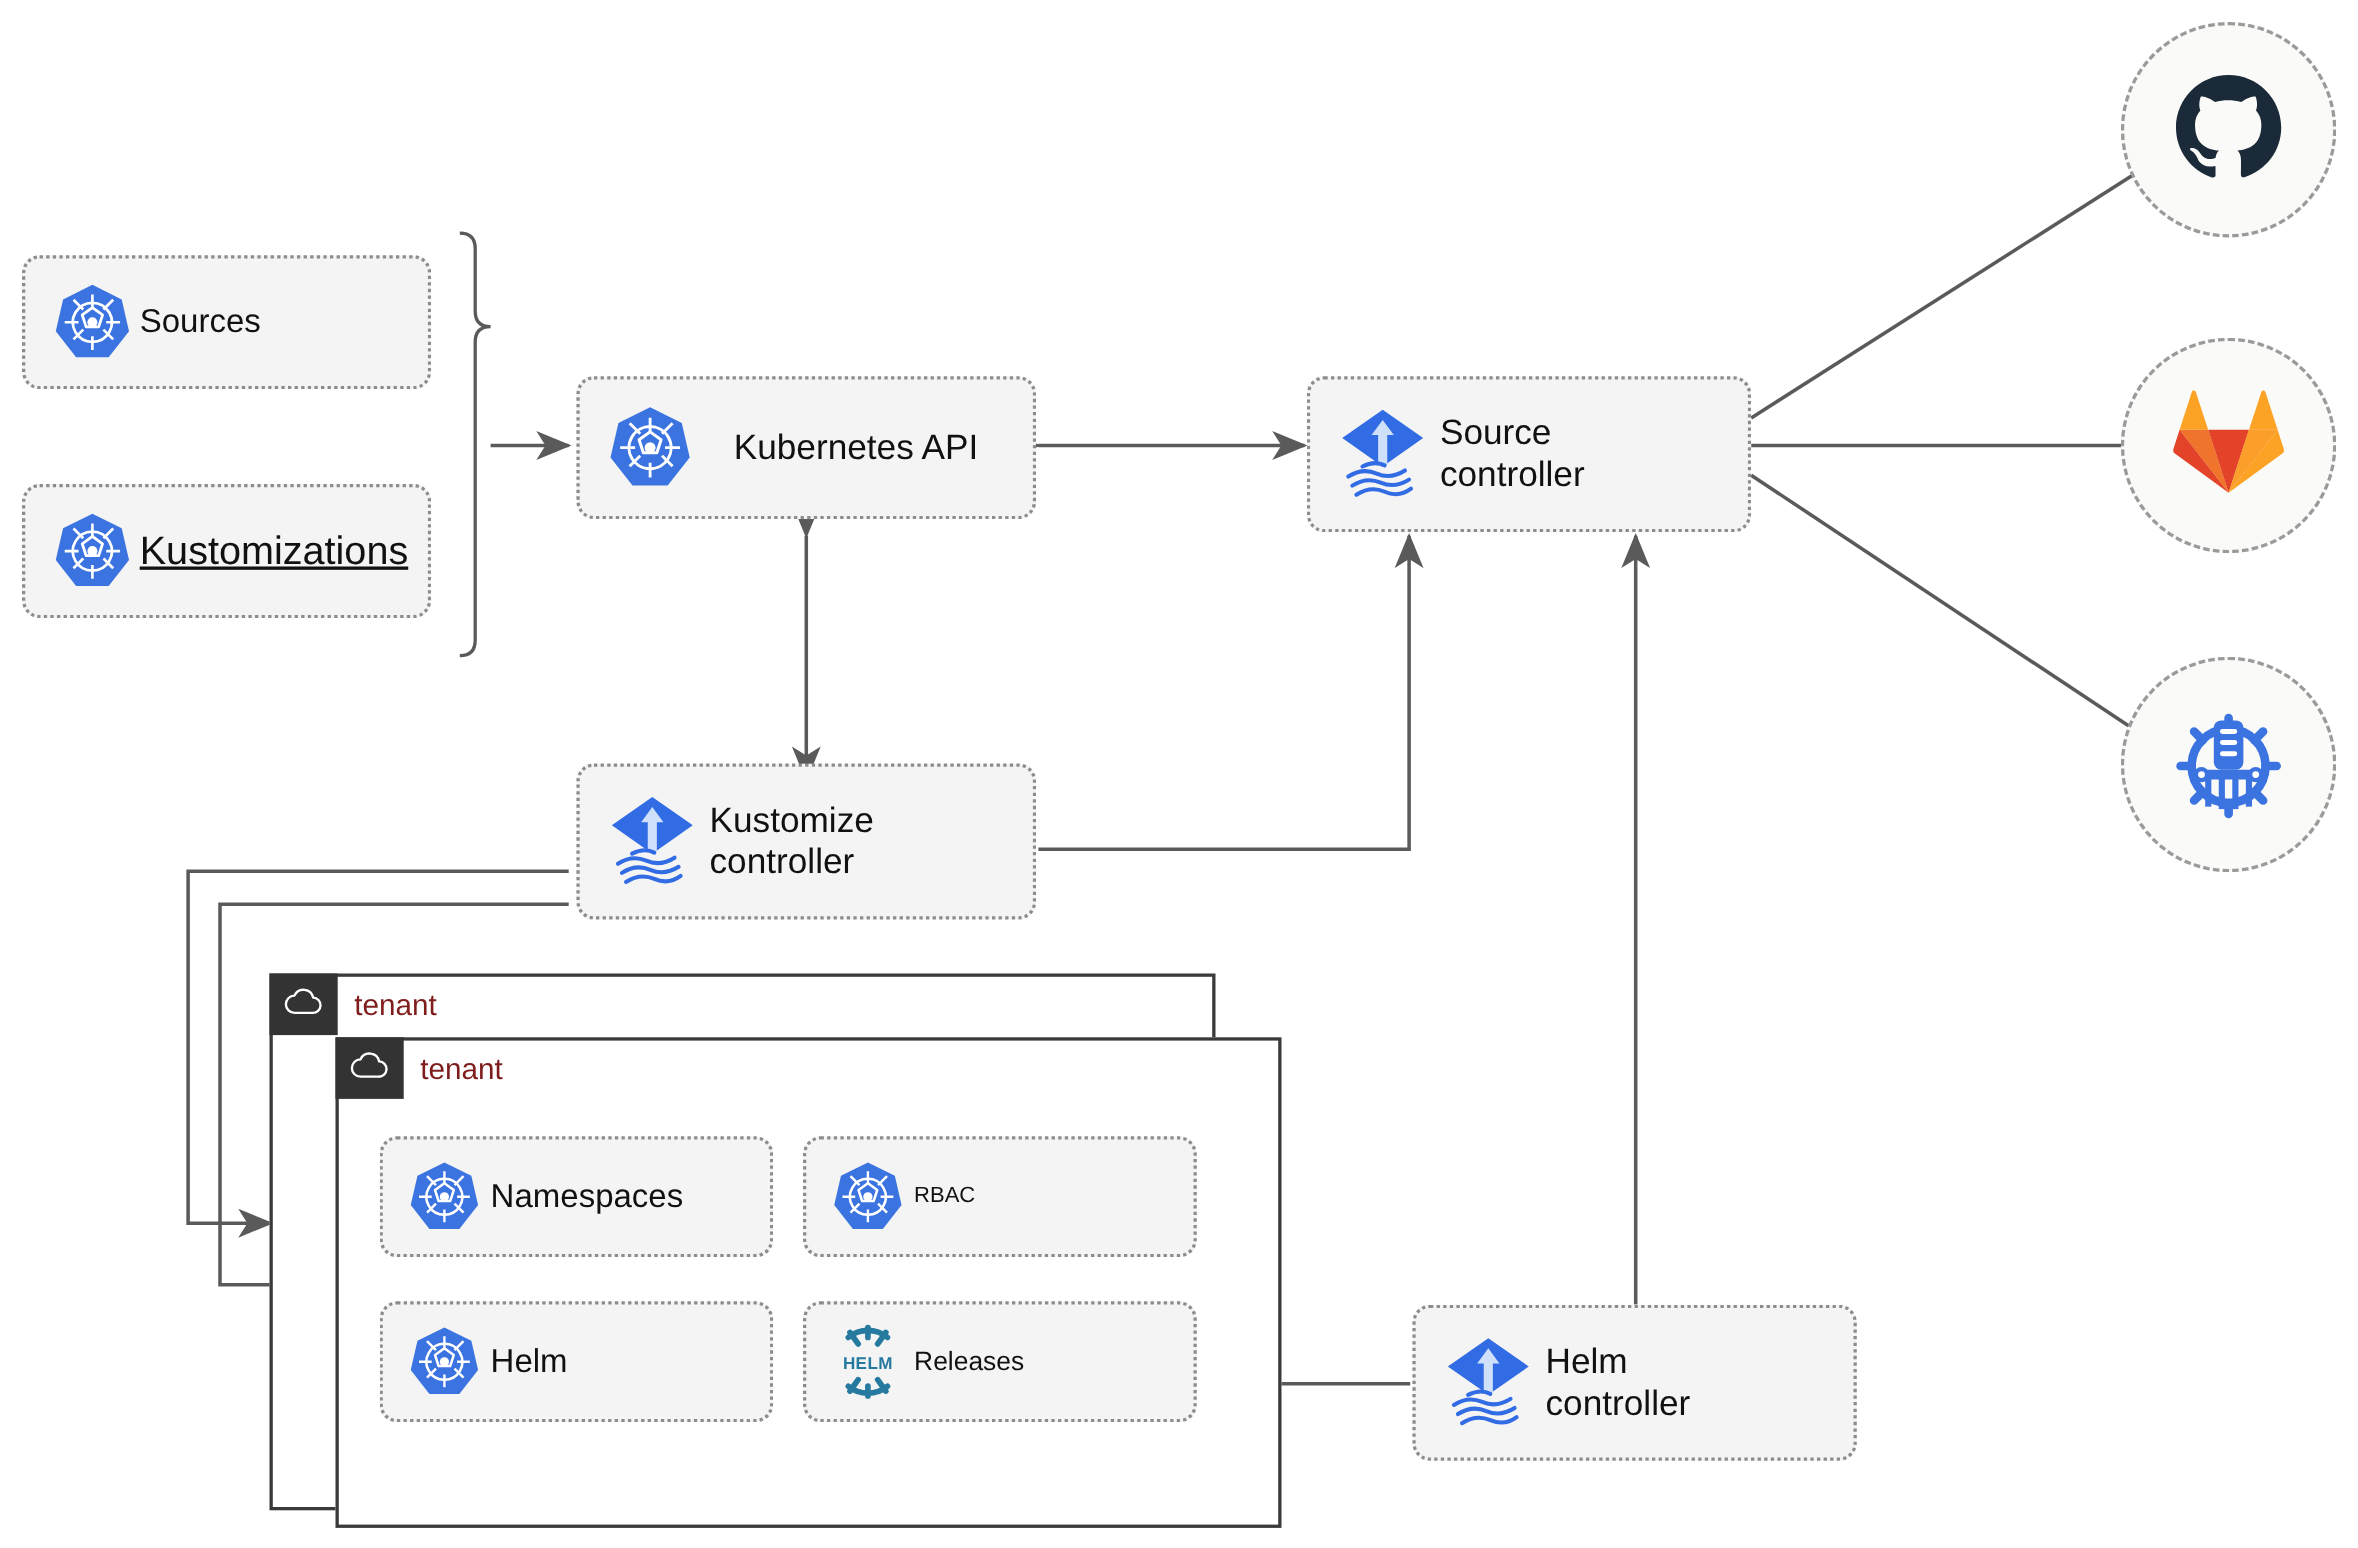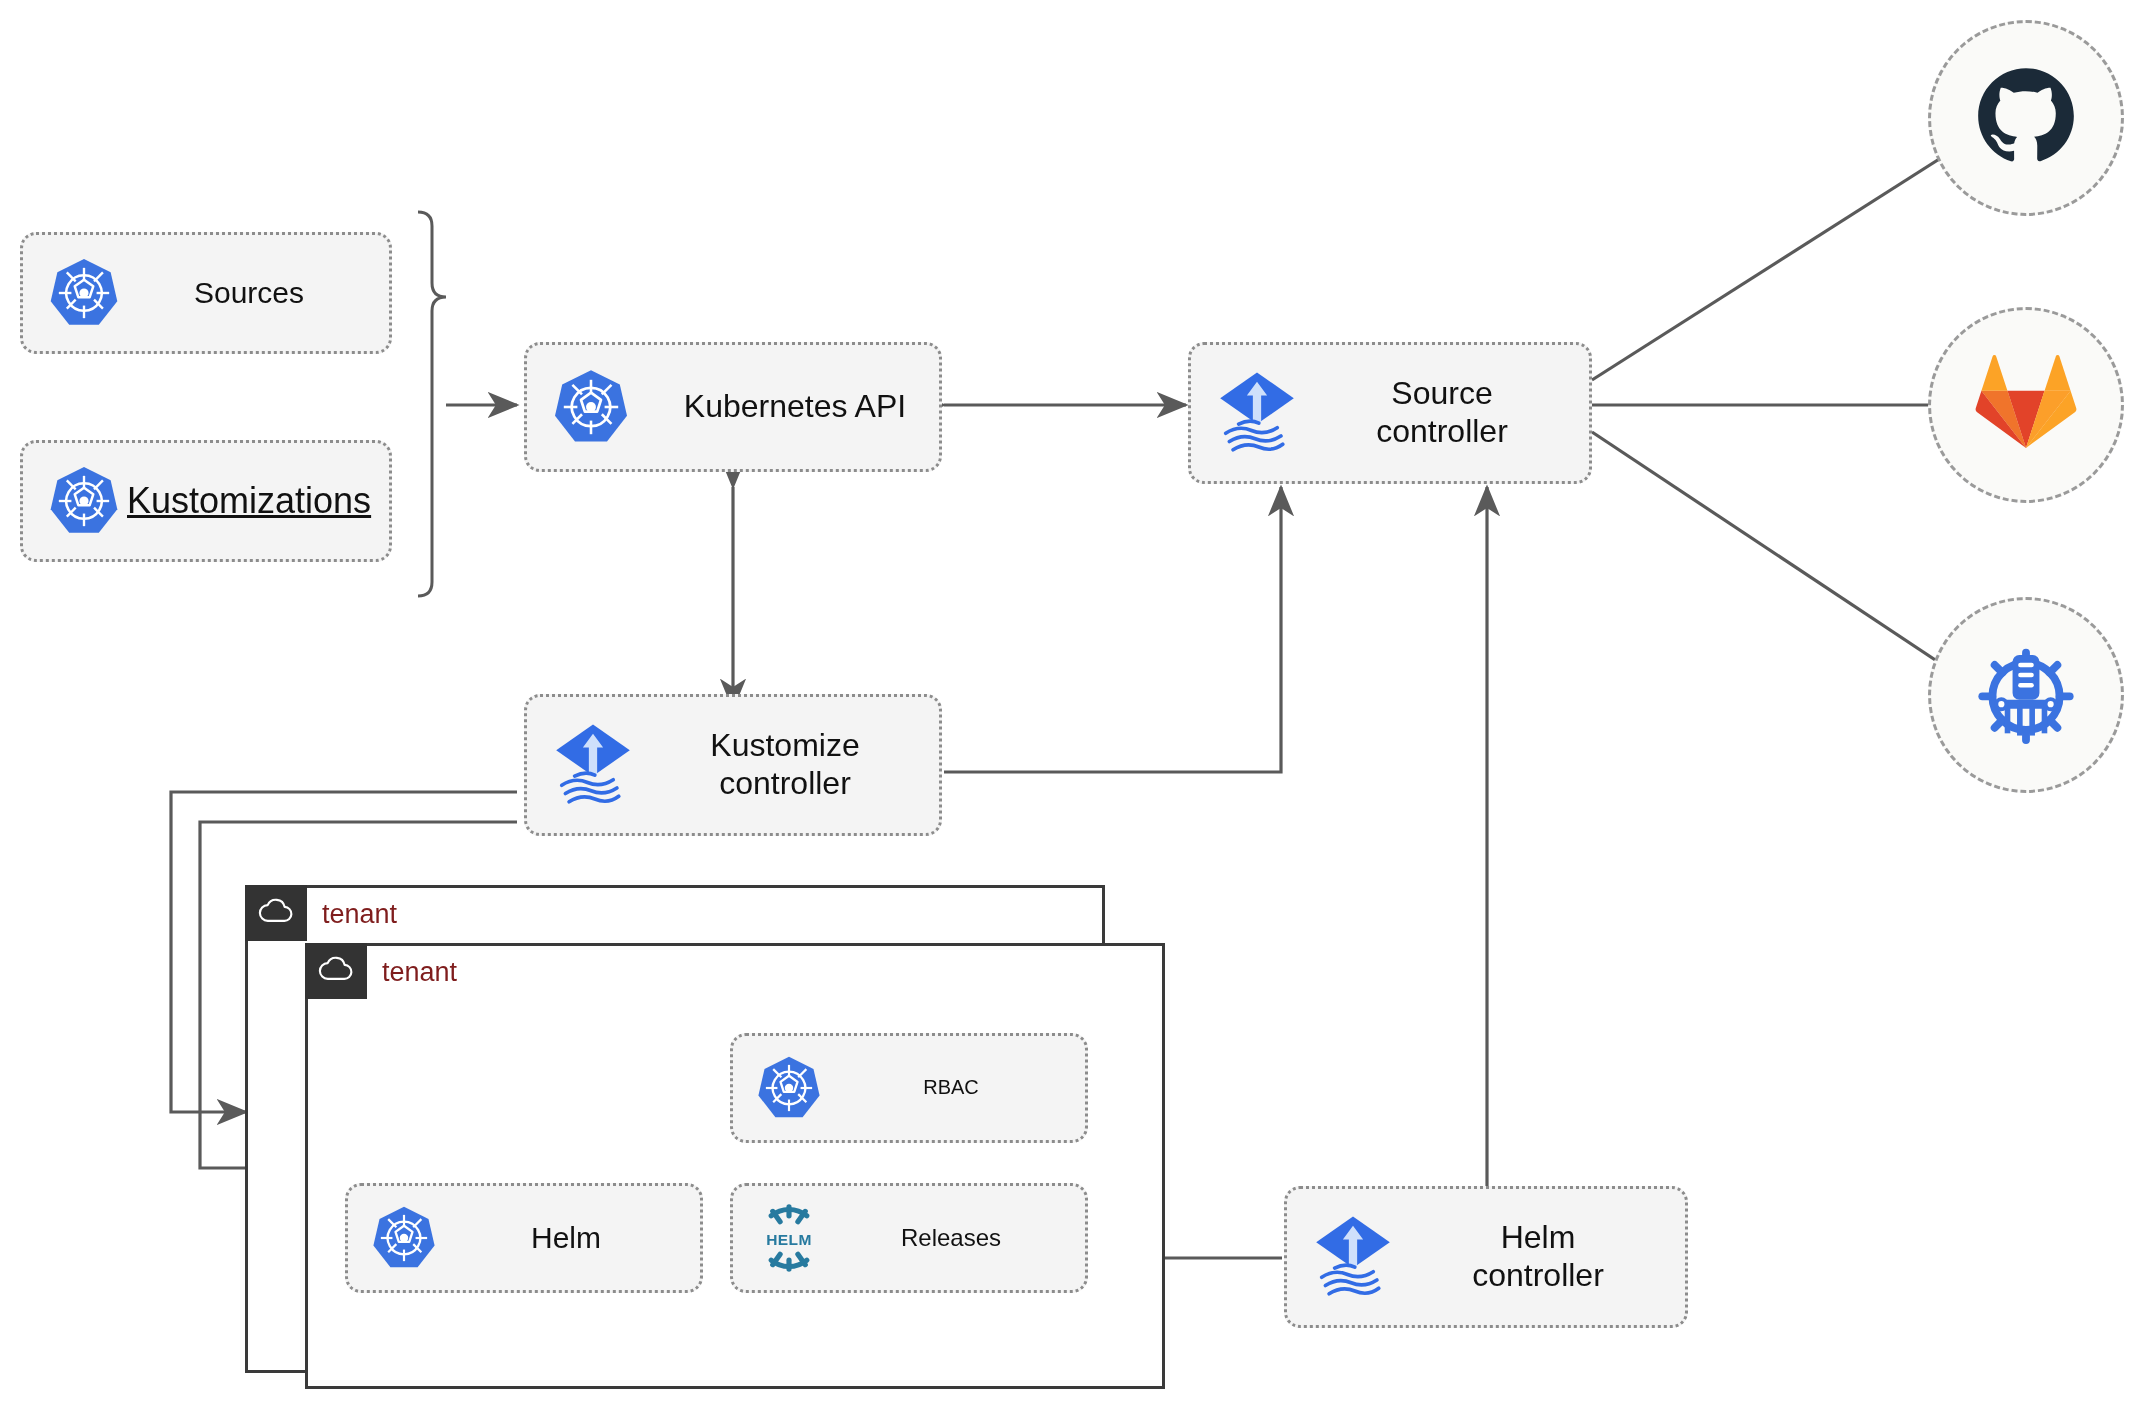--- a/index.html
+++ b/index.html
@@ -5,21 +5,21 @@
   html,body{margin:0;padding:0;background:#ffffff;}
   body{width:2144px;height:1407px;position:relative;overflow:hidden;
        font-family:"Liberation Sans","DejaVu Sans",sans-serif;color:#111;}
   #stage{position:absolute;left:0;top:0;width:2144px;height:1407px;}
   svg.wires{position:absolute;left:0;top:0;width:2144px;height:1407px;pointer-events:none;}
 
   
   .node{position:absolute;background:#f4f4f4;border:3px dotted #8c8c8c;
         border-radius:16px;display:flex;align-items:center;box-sizing:border-box;}
   .node .ico{flex:0 0 auto;display:flex;align-items:center;justify-content:center;}
-  .node .lbl{flex:1 1 auto;text-align:center;line-height:1.18;}
+  .node .lbl{flex:1 1 auto;line-height:1.18;}
 
   
   .circ{position:absolute;border:3px dashed #9a9a9a;border-radius:50%;
         background:#fafaf8;display:flex;align-items:center;justify-content:center;
         box-sizing:border-box;}
 
   
   .tenant{position:absolute;background:#ffffff;border:3px solid #3a3a3a;box-sizing:border-box;}
   .tenant-tab{position:absolute;background:#333333;display:flex;align-items:center;
               justify-content:center;}
@@ -269,20 +269,41 @@
   <div class="tenant-tab" style="left:305px;top:943px;width:62px;height:56px;">
     <span>
       <svg width="36" height="26" viewBox="0 0 44 30">
         <path d="M12 27 h20 a8.5 8.5 0 0 0 .6 -17 a11 11 0 0 0 -20.8 -2.2
                  A9 9 0 0 0 12 27 Z" fill="none" stroke="#ffffff" stroke-width="2.6" stroke-linejoin="round"></path>
       </svg>
     </span>
   </div>
   <span class="tenant-name" style="left:382px;top:957px;font-size:27px;">tenant</span>
 
+  <div class="node" style="left:345px;top:1033px;width:358px;height:110px;padding:0 14px;">
+    <span class="ico" style="width:84px;">
+      <svg width="68" height="68" viewBox="0 0 100 100">
+        <path d="M50 4 L86 22 L95 61 L70 93 L30 93 L5 61 L14 22 Z" fill="#3b73e0"></path>
+        <g fill="#ffffff">
+          <circle cx="50" cy="50" r="6.2"></circle>
+          <path d="M48.4 16 h3.2 v17 h-3.2 Z"></path>
+            <path d="M48.4 67 h3.2 v17 h-3.2 Z"></path>
+          <path d="M16 48.4 h17 v3.2 h-17 Z"></path>
+            <path d="M67 48.4 h17 v3.2 h-17 Z"></path>
+          <path d="M25.6 23.4 l2.3-2.3 l12 12 l-2.3 2.3 Z"></path>
+          <path d="M62.4 60.2 l2.3-2.3 l12 12 l-2.3 2.3 Z"></path>
+          <path d="M74.4 21.1 l2.3 2.3 l-12 12 l-2.3-2.3 Z"></path>
+          <path d="M37.6 57.9 l2.3 2.3 l-12 12 l-2.3-2.3 Z"></path>
+          <path d="M50 26 A24 24 0 1 1 49.9 26 Z" fill="none" stroke="#ffffff" stroke-width="3.4"></path>
+          <path d="M50 32 L62.5 41 L57.7 55.7 L42.3 55.7 L37.5 41 Z" fill="none" stroke="#ffffff" stroke-width="3.4" stroke-linejoin="round"></path>
+        </g>
+      </svg>
+    </span>
+    <span class="lbl" style="font-size:30px;">Namespaces</span>
+  </div>
 
   <div class="node" style="left:730px;top:1033px;width:358px;height:110px;padding:0 14px;">
     <span class="ico" style="width:84px;">
       <svg width="68" height="68" viewBox="0 0 100 100">
         <path d="M50 4 L86 22 L95 61 L70 93 L30 93 L5 61 L14 22 Z" fill="#3b73e0"></path>
         <g fill="#ffffff">
           <circle cx="50" cy="50" r="6.2"></circle>
           <path d="M48.4 16 h3.2 v17 h-3.2 Z"></path>
             <path d="M48.4 67 h3.2 v17 h-3.2 Z"></path>
           <path d="M16 48.4 h17 v3.2 h-17 Z"></path>

